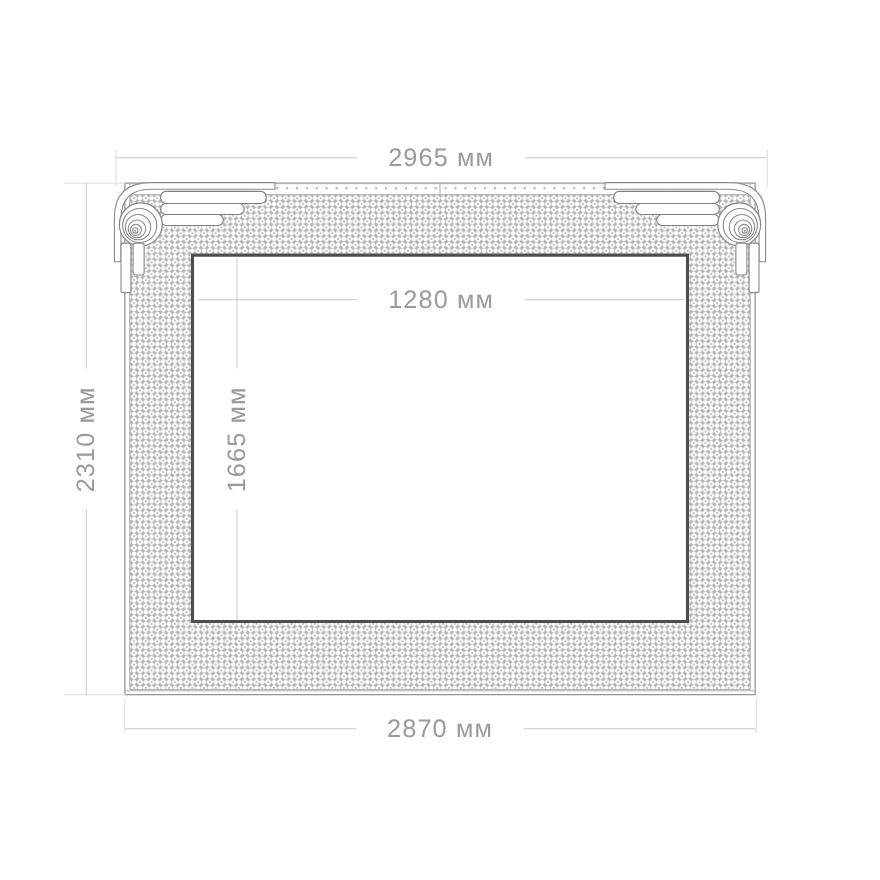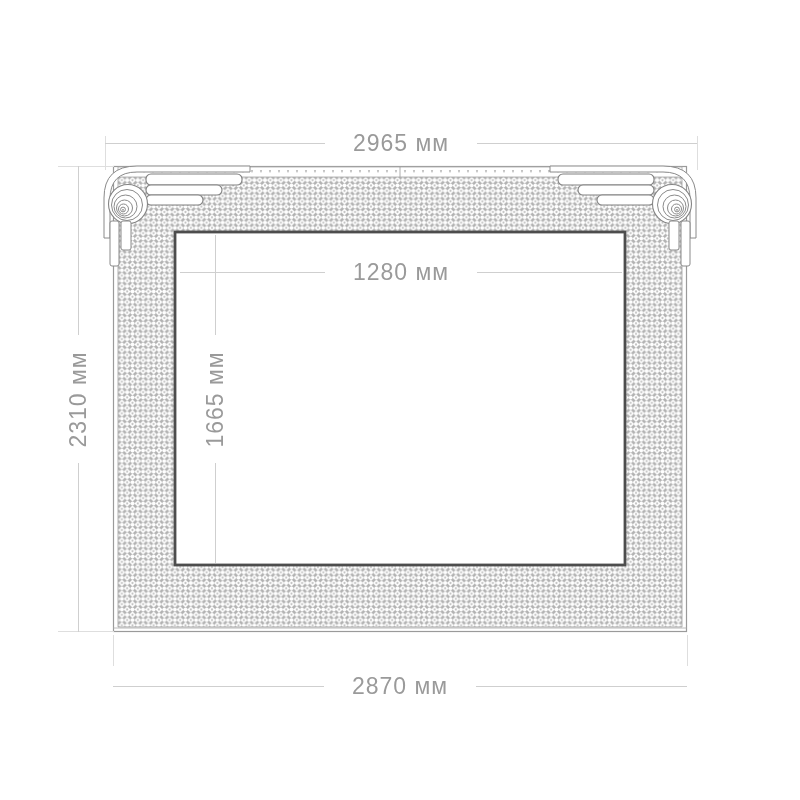--- a/index.html
+++ b/index.html
@@ -146,21 +146,21 @@
     <span class="dim-label">2965 мм</span>
     <span class="ln"></span>
   </div>
 
   <div class="dim-h" style="left:180px; width:442px; top:258px; height:28px;">
     <span class="ln"></span>
     <span class="dim-label">1280 мм</span>
     <span class="ln"></span>
   </div>
 
-  <div class="dim-h" style="left:113px; width:574px; top:672px; height:28px;">
+  <div class="dim-h" style="left:113px; width:574px; top:648px; height:28px;">
     <span class="ln"></span>
     <span class="dim-label">2870 мм</span>
     <span class="ln"></span>
   </div>
 
   <div class="dim-v" style="left:63px; top:166px; height:466px;">
     <span class="ln"></span>
     <span class="vlabel-box">
       <span class="dim-label">2310 мм</span>
     </span>

